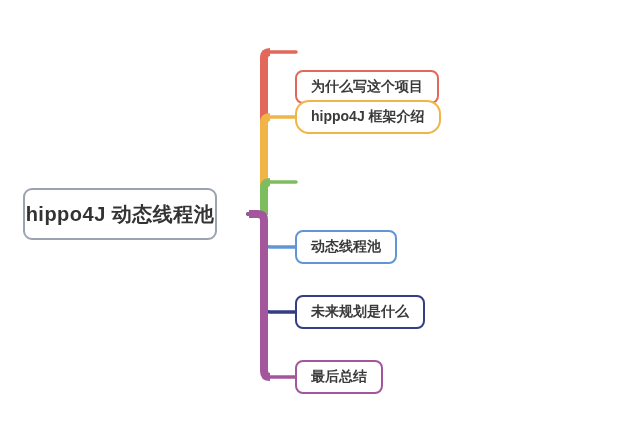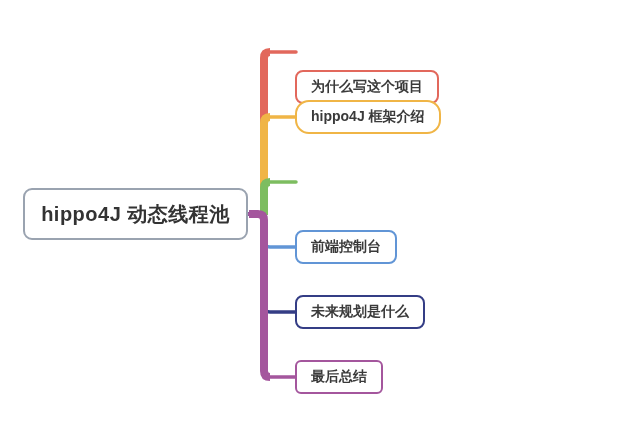--- a/index.html
+++ b/index.html
@@ -27,21 +27,21 @@
     box-sizing: border-box;
     background: #ffffff;
     display: flex;
     align-items: center;
     justify-content: center;
     white-space: nowrap;
   }
   .root-node {
     left: 23px;
     top: 188px;
-    width: 225px;
+    width: 194px;
     height: 52px;
     border: 2.5px solid #9aa3b0;
     border-radius: 9px;
     font-size: 20px;
     font-weight: bold;
     color: #333333;
     letter-spacing: 0.5px;
   }
   .branch-node {
     left: 295px;
@@ -92,24 +92,24 @@
   <div class="node branch-node branch-1" style="border-color: rgb(226, 104, 92);">
     <span>为什么写这个项目</span>
   </div>
 
   <div class="node branch-node branch-2" style="border-color: rgb(240, 181, 70);">
     <span>hippo4J 框架介绍</span>
   </div>
 
 
   <div class="node branch-node branch-4" style="border-color: rgb(97, 149, 214);">
-    <span>前端控制台</span>
+    <span>动态线程池</span>
   </div>
 
   <div class="node branch-node branch-5" style="border-color: rgb(52, 61, 133);">
     <span>未来规划是什么</span>
   </div>
 
-  <div class="node branch-node branch-6" style="border-color: rgb(164, 86, 157); border-radius: 6px;">
+  <div class="node branch-node branch-6" style="border-color: rgb(164, 86, 157);">
     <span>最后总结</span>
   </div>
 
 </div>
 
 </body></html>

